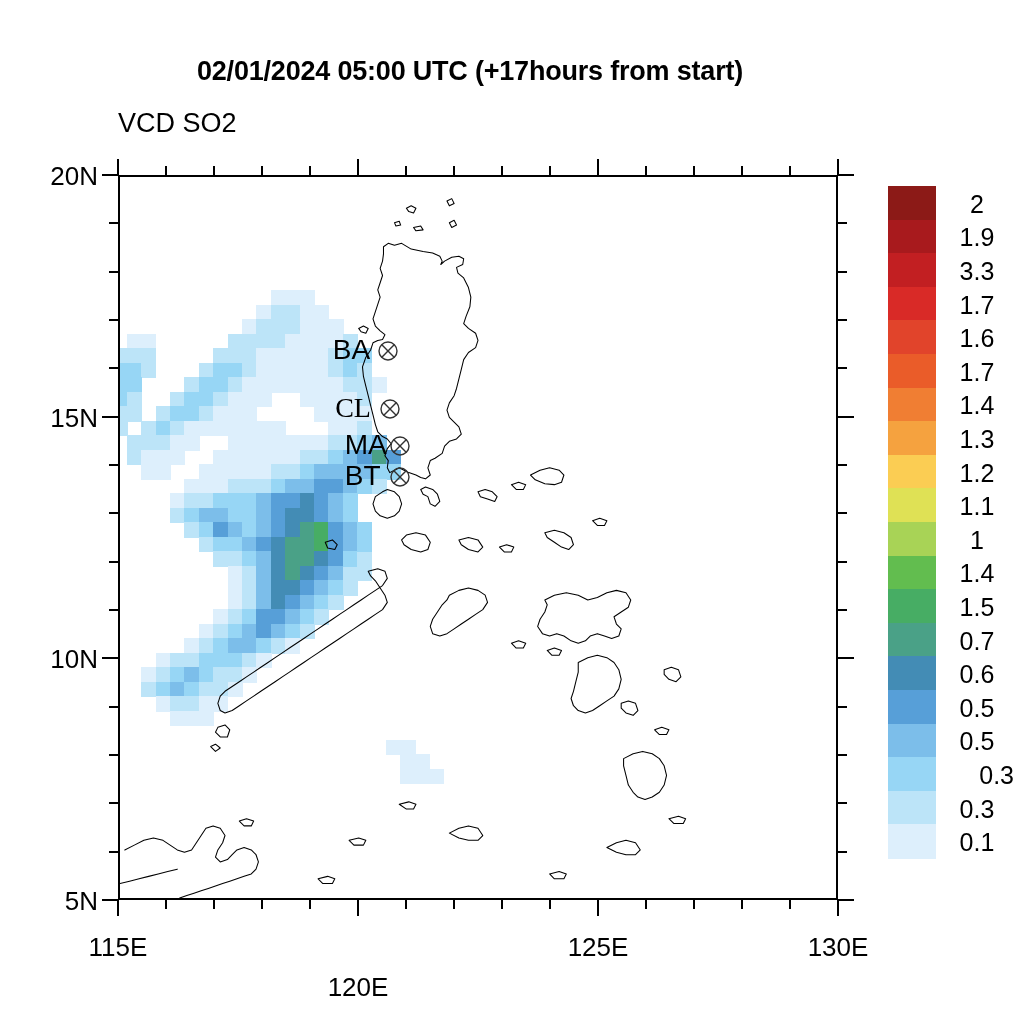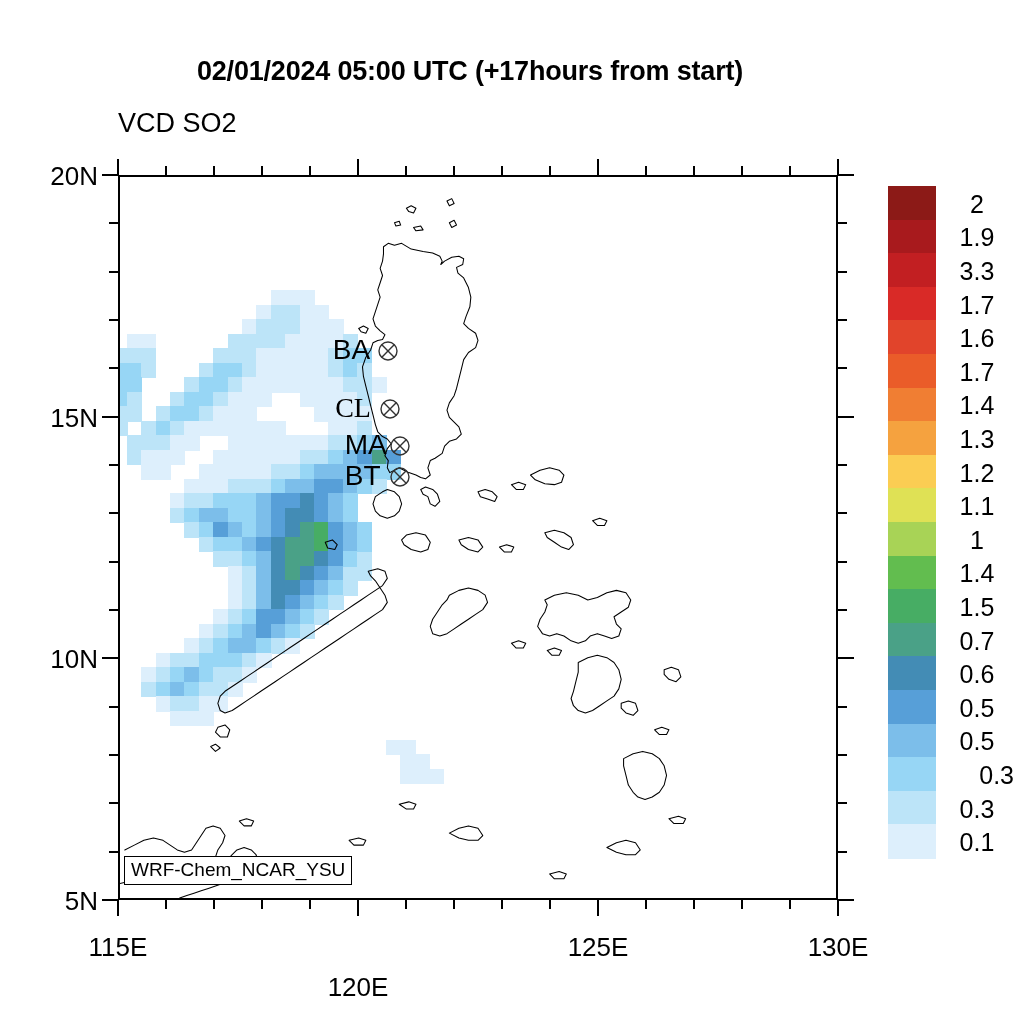--- a/index.html
+++ b/index.html
@@ -406,23 +406,20 @@
         <path d="M119.15,5.4 L119.35,5.45 L119.5,5.4 L119.45,5.3 L119.25,5.3 Z"></path>
         <path d="M124.0,5.5 L124.2,5.55 L124.35,5.5 L124.3,5.4 L124.1,5.4 Z"></path>
         <path d="M125.2,6.05 L125.4,6.15 L125.6,6.2 L125.8,6.15 L125.9,6.0 L125.8,5.9 L125.6,5.9 L125.4,5.95 Z"></path>
         <path d="M126.5,6.65 L126.7,6.7 L126.85,6.65 L126.8,6.55 L126.6,6.55 Z"></path>
         <path d="M124.9,12.85 L125.05,12.9 L125.2,12.85 L125.15,12.75 L125.0,12.75 Z"></path>
         <path d="M126.2,8.5 L126.35,8.55 L126.5,8.5 L126.45,8.4 L126.3,8.4 Z"></path>
         <path d="M120.0,16.85 L120.1,16.9 L120.2,16.85 L120.15,16.75 L120.05,16.78 Z"></path>
         <path d="M123.95,10.15 L124.1,10.2 L124.25,10.15 L124.2,10.05 L124.05,10.05 Z"></path>
       </g>
     </svg>
-    <div class="model-box" id="model-box" style="left: 4px; top: 679.083px;">
-      <span>WRF-Chem_NCAR_YSU</span>
-    </div>
   </div>
 
   <div id="axes-layer">
       <div class="tick" style="position: absolute; background: rgb(0, 0, 0); left: 117px; top: 900px; width: 2px; height: 16px;"></div>
       <div class="tick" style="position: absolute; background: rgb(0, 0, 0); left: 117px; top: 159px; width: 2px; height: 16px;"></div>
       <div class="tick" style="position: absolute; background: rgb(0, 0, 0); left: 165px; top: 900px; width: 2px; height: 9px;"></div>
       <div class="tick" style="position: absolute; background: rgb(0, 0, 0); left: 165px; top: 166px; width: 2px; height: 9px;"></div>
       <div class="tick" style="position: absolute; background: rgb(0, 0, 0); left: 213px; top: 900px; width: 2px; height: 9px;"></div>
       <div class="tick" style="position: absolute; background: rgb(0, 0, 0); left: 213px; top: 166px; width: 2px; height: 9px;"></div>
       <div class="tick" style="position: absolute; background: rgb(0, 0, 0); left: 261px; top: 900px; width: 2px; height: 9px;"></div>

